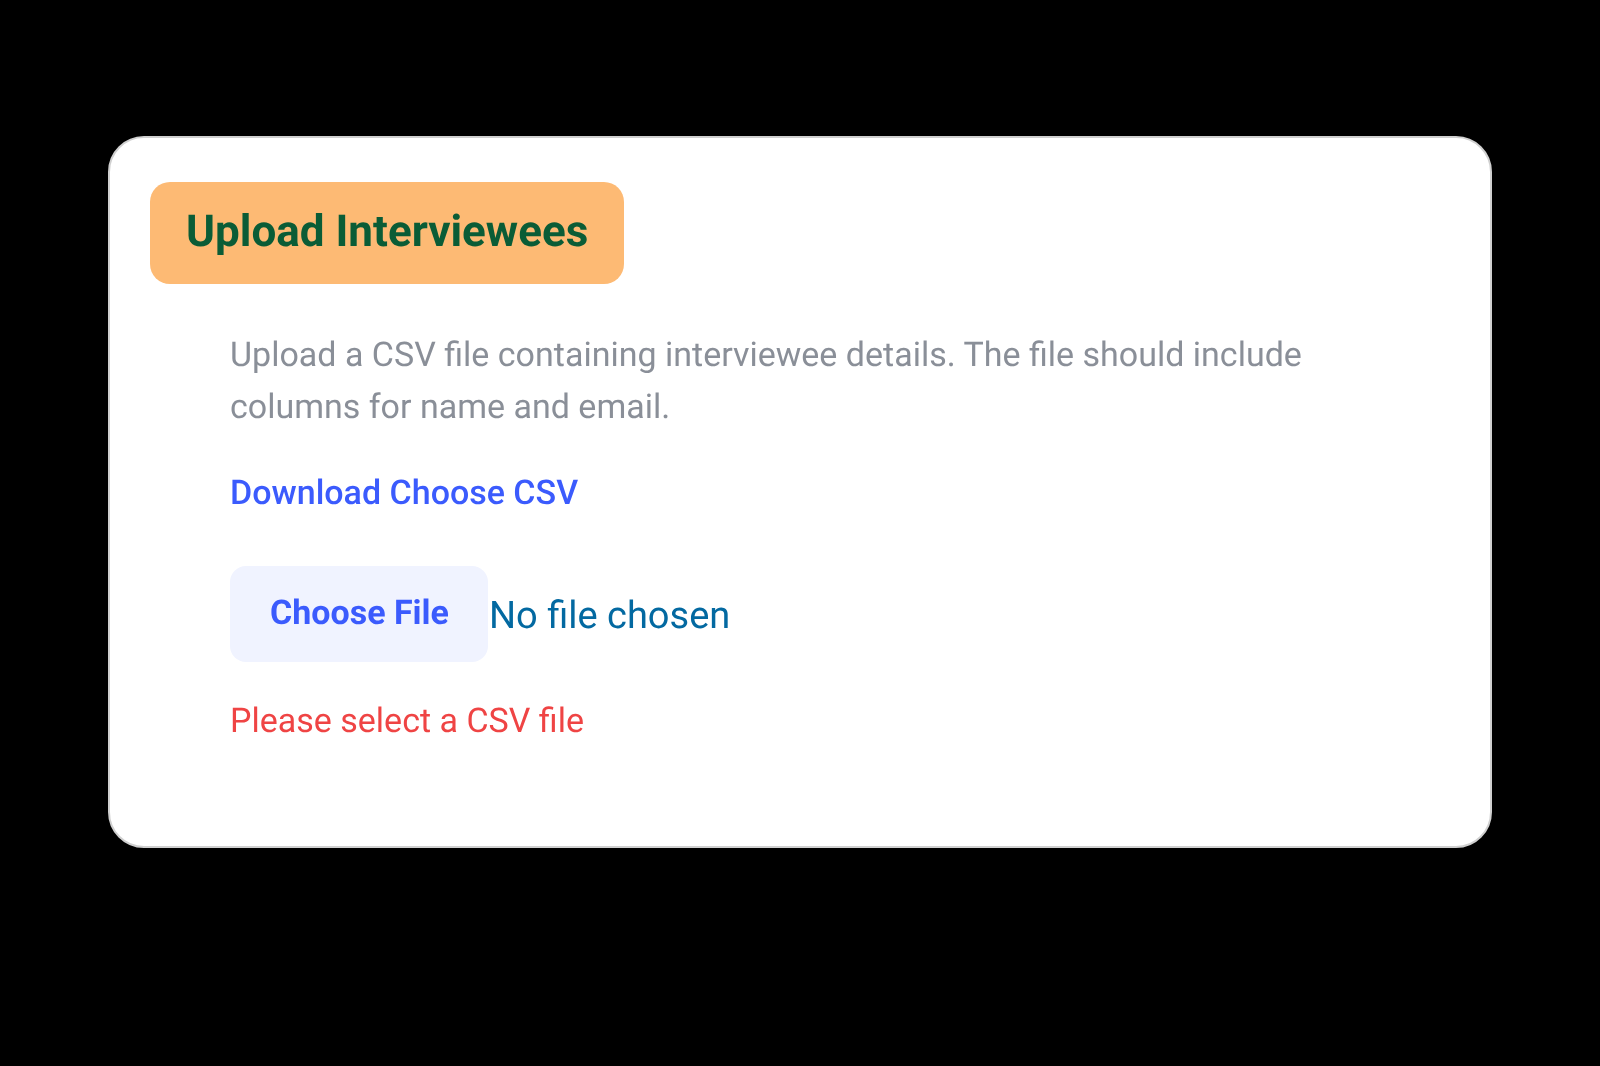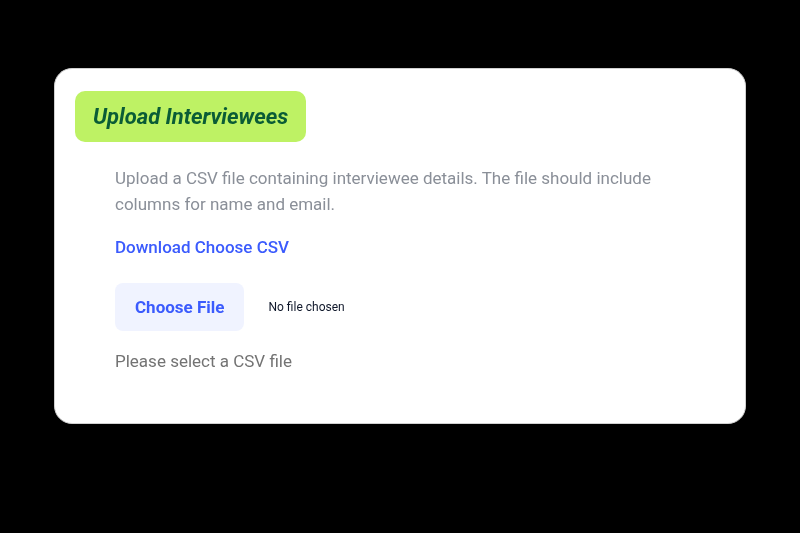--- a/index.html
+++ b/index.html
@@ -21,30 +21,29 @@
       background: #fff;
       width: 692px;
       border-radius: 18px;
       border: 1px solid #d0d0d0;
       box-shadow: 0 2px 6px rgba(0,0,0,0.1);
       padding: 24px 22px 52px 22px;
       position: relative;
     }
     .title-badge {
       display: inline-block;
-      background: #bef264;
+      background: #fdba74;
       color: #0a5c36;
       font-weight: 700;
       font-size: 22px;
       padding: 13px 18px;
       border-radius: 10px;
       margin-bottom: 24px;
       margin-left: -2px;
       margin-top: -2px;
-      font-style: italic;
     }
     .content {
       padding-left: 38px;
       padding-right: 20px;
     }
     .description {
       color: #8a8f98;
       font-size: 17px;
       line-height: 1.5;
       margin-bottom: 20px;
@@ -54,40 +53,39 @@
       font-size: 17px;
       font-weight: 500;
       text-decoration: none;
       display: inline-block;
       margin-bottom: 26px;
       cursor: pointer;
     }
     .file-row {
       display: flex;
       align-items: center;
-      gap: 24px;
       margin-bottom: 20px;
     }
     .choose-file-btn {
       background: #f0f3ff;
       color: #3b5bfd;
       font-weight: 700;
       font-size: 17px;
       border: none;
       border-radius: 8px;
       padding: 14px 20px;
       cursor: pointer;
       font-family: inherit;
     }
     .file-status {
-      color: #0f172a;
-      font-size: 12px;
+      color: #0369a1;
+      font-size: 19px;
     }
     .error-msg {
-      color: #737373;
+      color: #ef4444;
       font-size: 17px;
     }
   </style>
 </head>
 <body>
 
 <div class="card">
   <div class="title-badge">Upload Interviewees</div>
   <div class="content">
     <p class="description">Upload a CSV file containing interviewee details. The file should include columns for name and email.</p>

